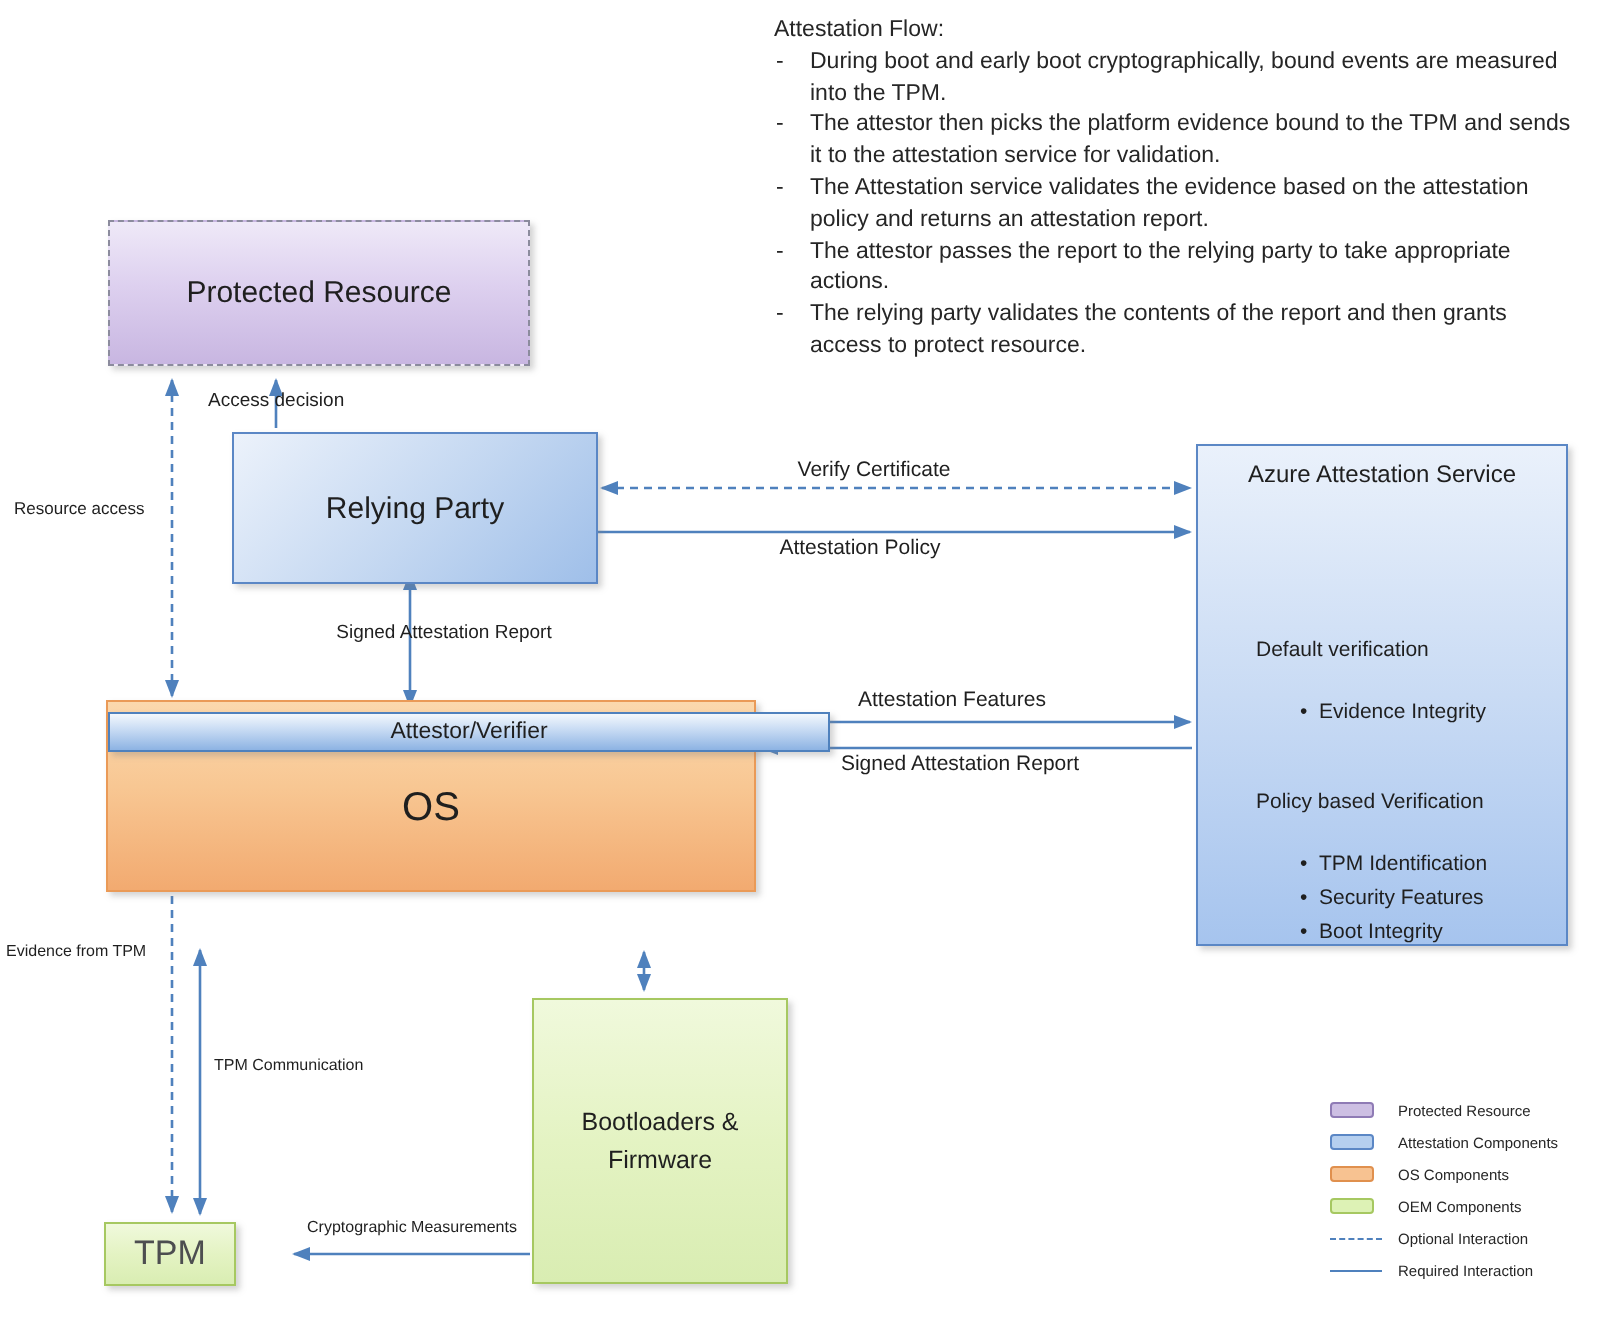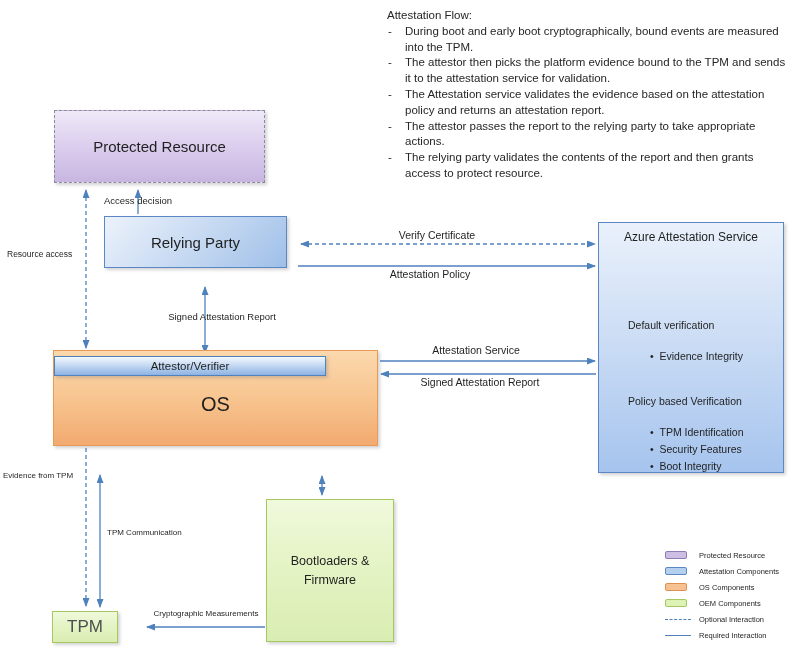--- a/index.html
+++ b/index.html
@@ -24,21 +24,21 @@
   
   .box{display:flex;align-items:center;justify-content:center;text-align:center;
        box-shadow:2px 2px 3px rgba(130,130,130,0.35);box-sizing:border-box;}
   .protected{
     left:54px;top:110px;width:211px;height:73px;
     border:1.5px dashed #8b8b9d;
     background:linear-gradient(to bottom,#efe9f8 0%,#ddd0ef 45%,#c8b6e1 100%);
     font-size:15px;
   }
   .relying{
-    left:104px;top:216px;width:183px;height:52px;
+    left:116px;top:216px;width:183px;height:76px;
     border:1.5px solid #5b87c5;
     background:linear-gradient(135deg,#ecf2fb 0%,#c3d7f1 55%,#9fbfe9 100%);
     font-size:15px;
   }
   .azure{
     left:598px;top:222px;width:186px;height:251px;
     border:1.5px solid #5b87c5;
     background:linear-gradient(to bottom,#eaf1fb 0%,#c9dbf4 50%,#a6c4ee 100%);
     box-shadow:2px 2px 3px rgba(130,130,130,0.35);box-sizing:border-box;
   }
@@ -49,21 +49,21 @@
   ul.azure-list{list-style:none;margin:14px;padding:0 0 0 8px;}
   ul.azure-list li:before{content:"\2022\00a0\00a0";}
   .osbox{
     left:53px;top:350px;width:325px;height:96px;
     border:1.5px solid #ea9a57;
     background:linear-gradient(to bottom,#fbd8ad 0%,#f8c793 45%,#f2aa70 100%);
     box-shadow:2px 2px 3px rgba(130,130,130,0.35);box-sizing:border-box;
   }
   .os-label{position:absolute;left:0;top:42px;width:100%;text-align:center;font-size:20px;}
   .attestor{
-    left:54px;top:356px;width:272px;height:20px;
+    left:54px;top:356px;width:361px;height:20px;
     border:1.2px solid #4f81bd;
     background:linear-gradient(to bottom,#f3f8fd 0%,#c6daf3 45%,#8db3e3 100%);
     font-size:11.5px;
   }
   .greenbox{
     border:1.2px solid #a6c861;
     background:linear-gradient(to bottom,#f0f9dc 0%,#e4f3c3 50%,#d9edb2 100%);
   }
   .bootloaders{left:266px;top:499px;width:128px;height:143px;font-size:12.5px;line-height:1.45;}
   .tpm{left:52px;top:611px;width:66px;height:32px;font-size:17px;color:#4d4e50;}
@@ -191,21 +191,21 @@
 
 <div class="abs box greenbox tpm">
   <span>TPM</span>
 </div>
 
 <div class="abs lbl lbl-access">Access decision</div>
 <div class="abs lbl lbl-resource">Resource access</div>
 <div class="abs lbl lbl-sar-v">Signed Attestation Report</div>
 <div class="abs lbl lbl-verify">Verify Certificate</div>
 <div class="abs lbl lbl-policy">Attestation Policy</div>
-<div class="abs lbl lbl-evidence">Attestation Service</div>
+<div class="abs lbl lbl-evidence">Attestation Features</div>
 <div class="abs lbl lbl-sar-h">Signed Attestation Report</div>
 <div class="abs lbl lbl-evtpm">Evidence from TPM</div>
 <div class="abs lbl lbl-tpmcomm">TPM Communication</div>
 <div class="abs lbl lbl-crypto">Cryptographic Measurements</div>
 
 <div class="abs legend" id="legend">
     <div class="legend-row">
       <span class="legend-swatch" style="background: rgb(205, 191, 227); border: 1px solid rgb(143, 123, 181);"></span>
       <span class="legend-label">Protected Resource</span>
     </div>

